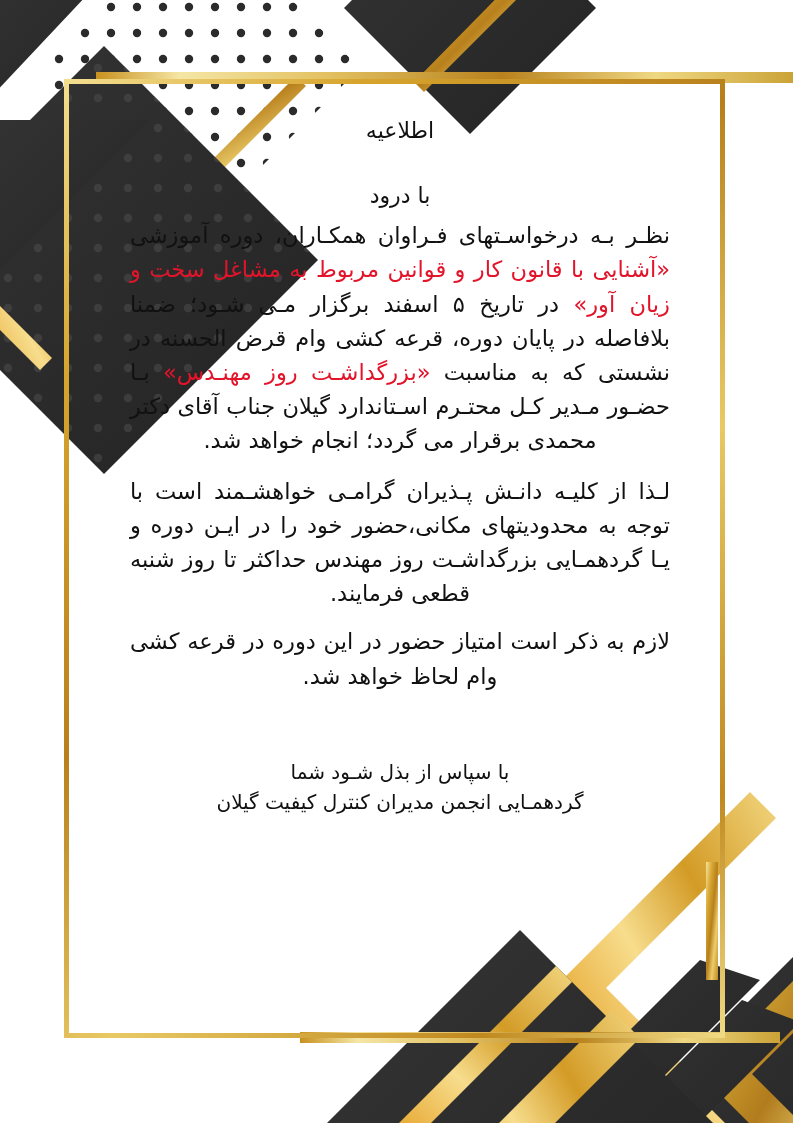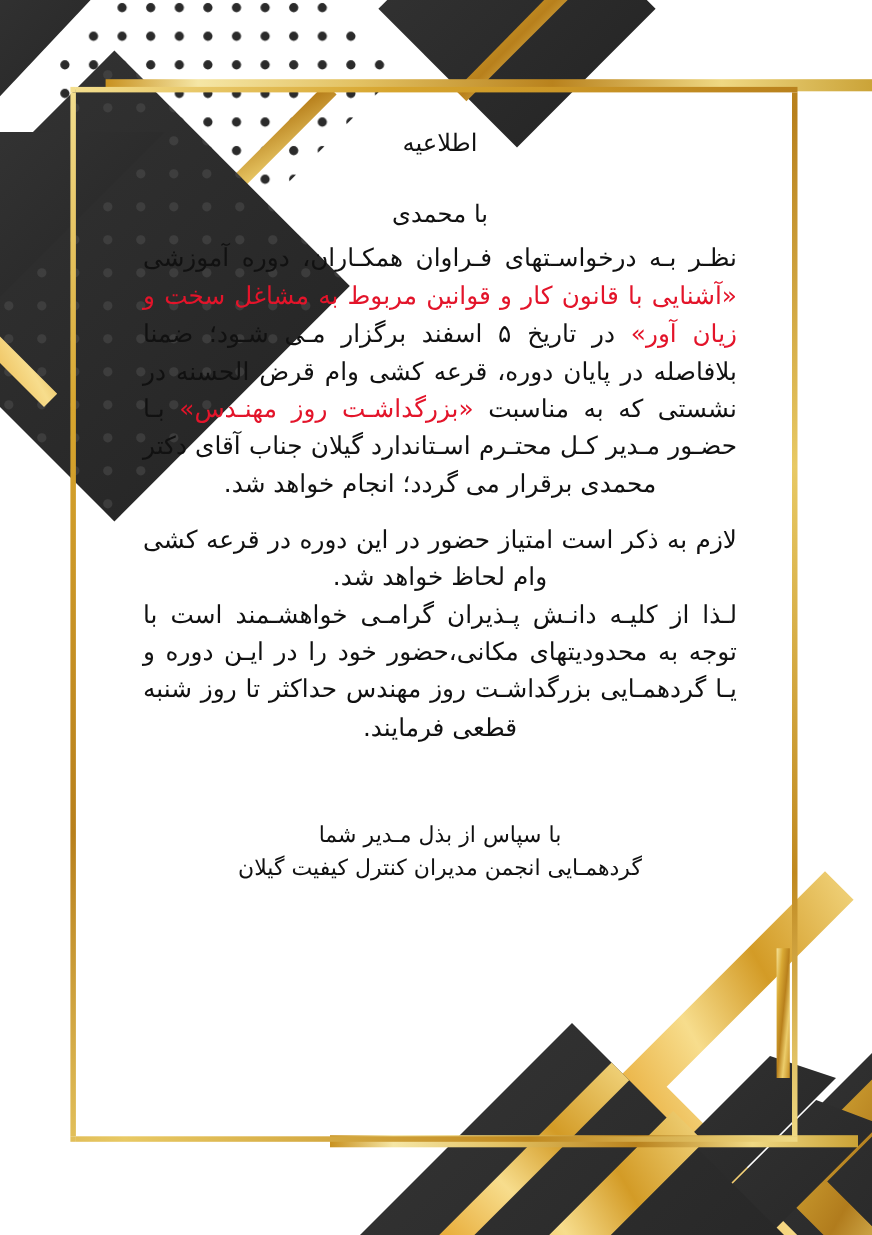--- a/index.html
+++ b/index.html
@@ -170,27 +170,27 @@
       </g>
     </svg>
   </div>
 
   <div class="frame"></div>
 
   <div class="content">
 
     <h1 class="doc-title">اطلاعیه</h1>
 
-    <p class="greeting">با محمدی</p>
+    <p class="greeting">با درود</p>
 
     <p class="para p1"><span>نظـر بـه درخواسـتهای فـراوان همکـاران، دوره آموزشی </span><span class="hl">«آشنایی با قانون کار و قوانین مربوط به مشاغل سخت و زیان آور»</span><span> در تاریخ ۵ اسفند برگزار مـی شـود؛ ضمنا بلافاصله در پایان دوره، قرعه کشی وام قرض الحسنه در نشستی که به مناسبت </span><span class="hl">«بزرگداشـت روز مهنـدس»</span><span> بـا حضـور مـدیر کـل محتـرم اسـتاندارد گیلان جناب آقای دکتر محمدی برقرار می گردد؛ انجام خواهد شد.</span></p>
 
+    <p class="para p2">لـذا از کلیـه دانـش پـذیران گرامـی خواهشـمند است با توجه به محدودیتهای مکانی،حضور خود را در ایـن دوره و یـا گردهمـایی بزرگداشـت روز مهندس حداکثر تا روز شنبه قطعی فرمایند.</p>
+
     <p class="para p3">لازم به ذکر است امتیاز حضور در این دوره در قرعه کشی وام لحاظ خواهد شد.</p>
 
-    <p class="para p2">لـذا از کلیـه دانـش پـذیران گرامـی خواهشـمند است با توجه به محدودیتهای مکانی،حضور خود را در ایـن دوره و یـا گردهمـایی بزرگداشـت روز مهندس حداکثر تا روز شنبه قطعی فرمایند.</p>
-
     <div class="closing">
-      <p class="closing-line">با سپاس از بذل مـدیر شما</p>
+      <p class="closing-line">با سپاس از بذل شـود شما</p>
       <p class="closing-line">گردهمـایی انجمن مدیران کنترل کیفیت گیلان</p>
     </div>
 
   </div>
 </div>
 
 </body></html>

